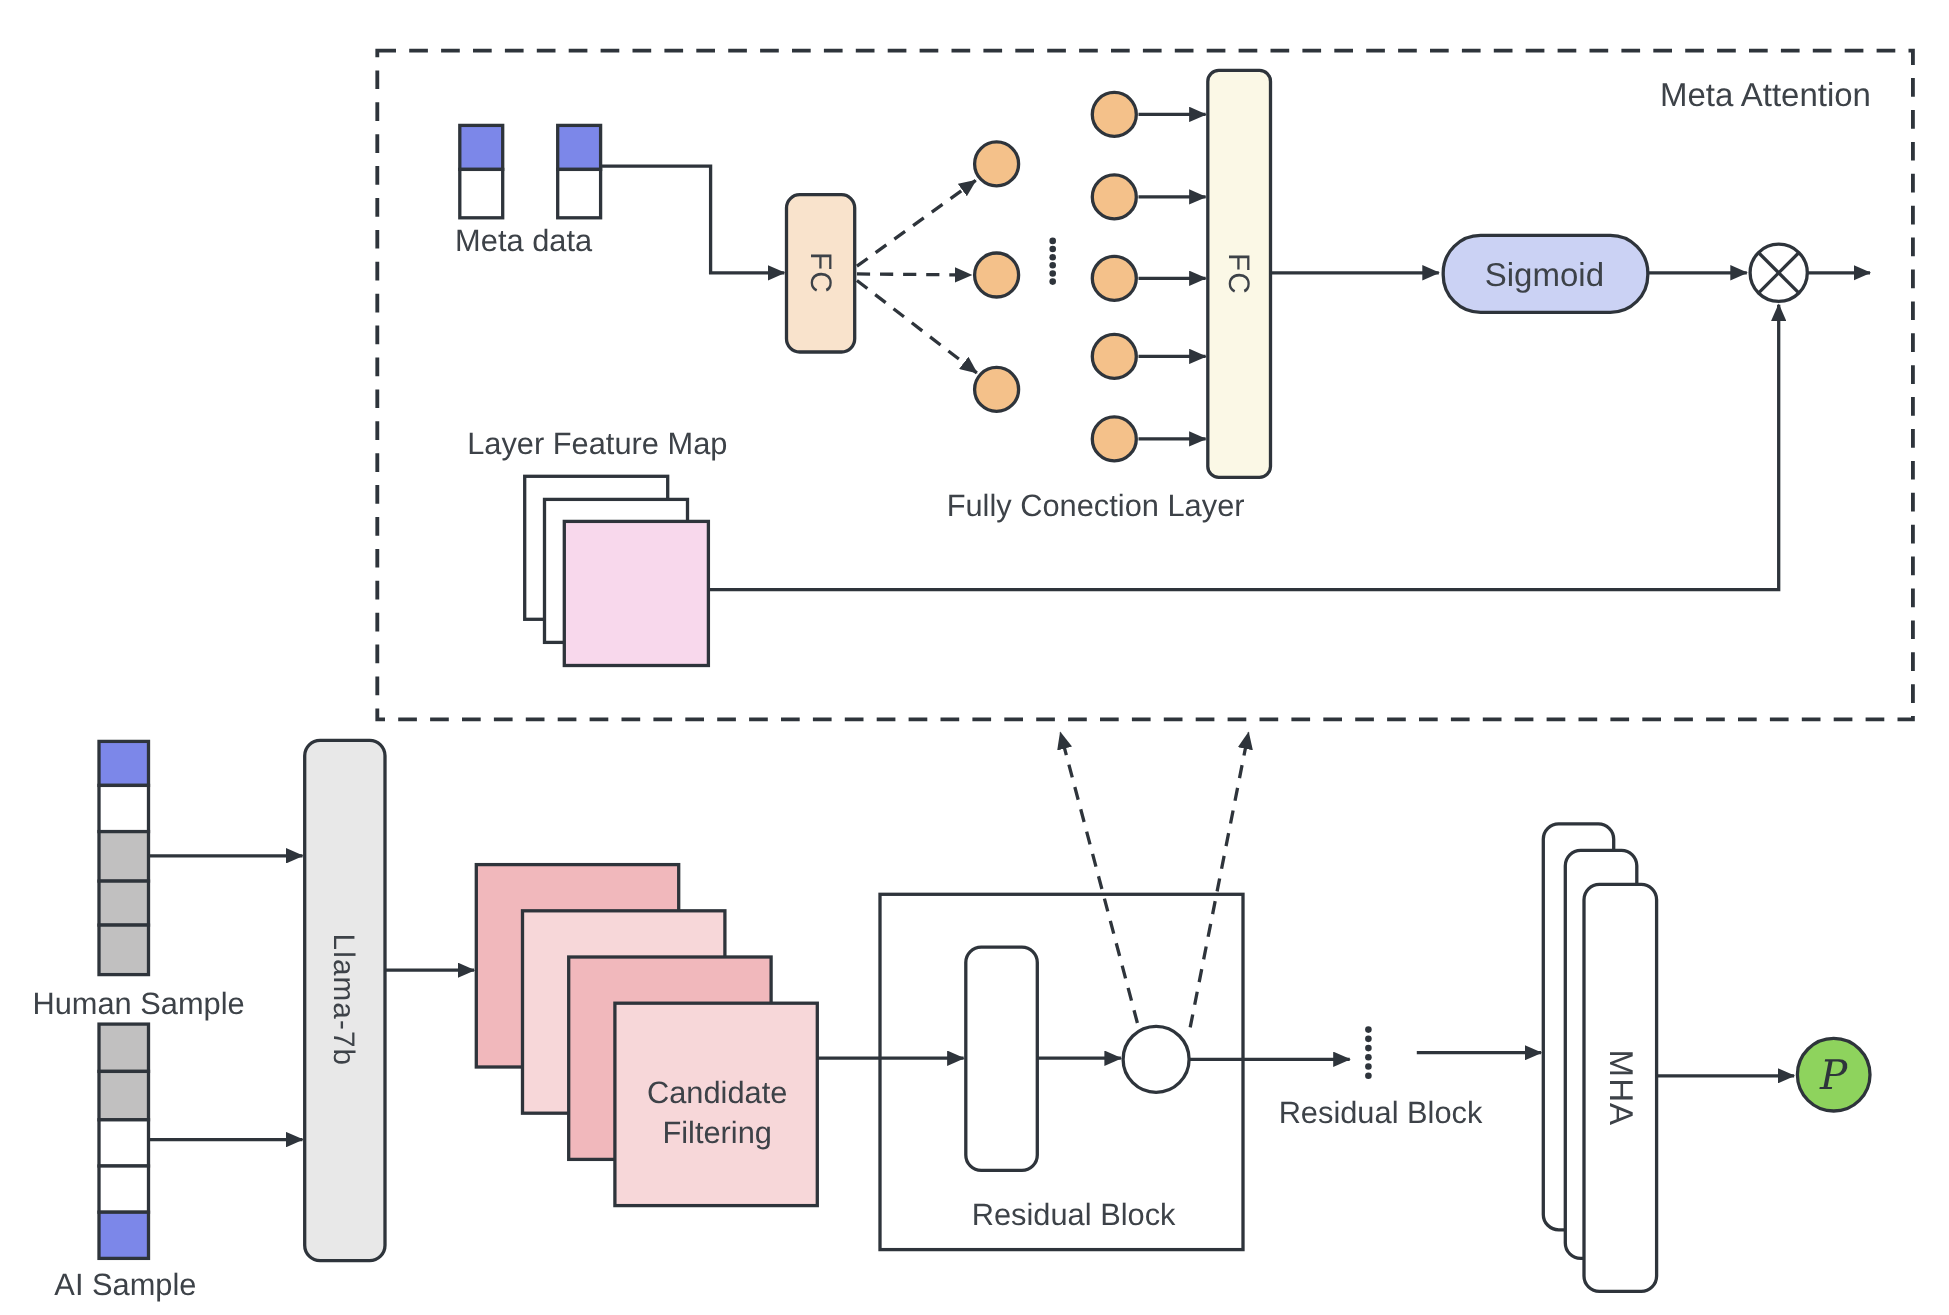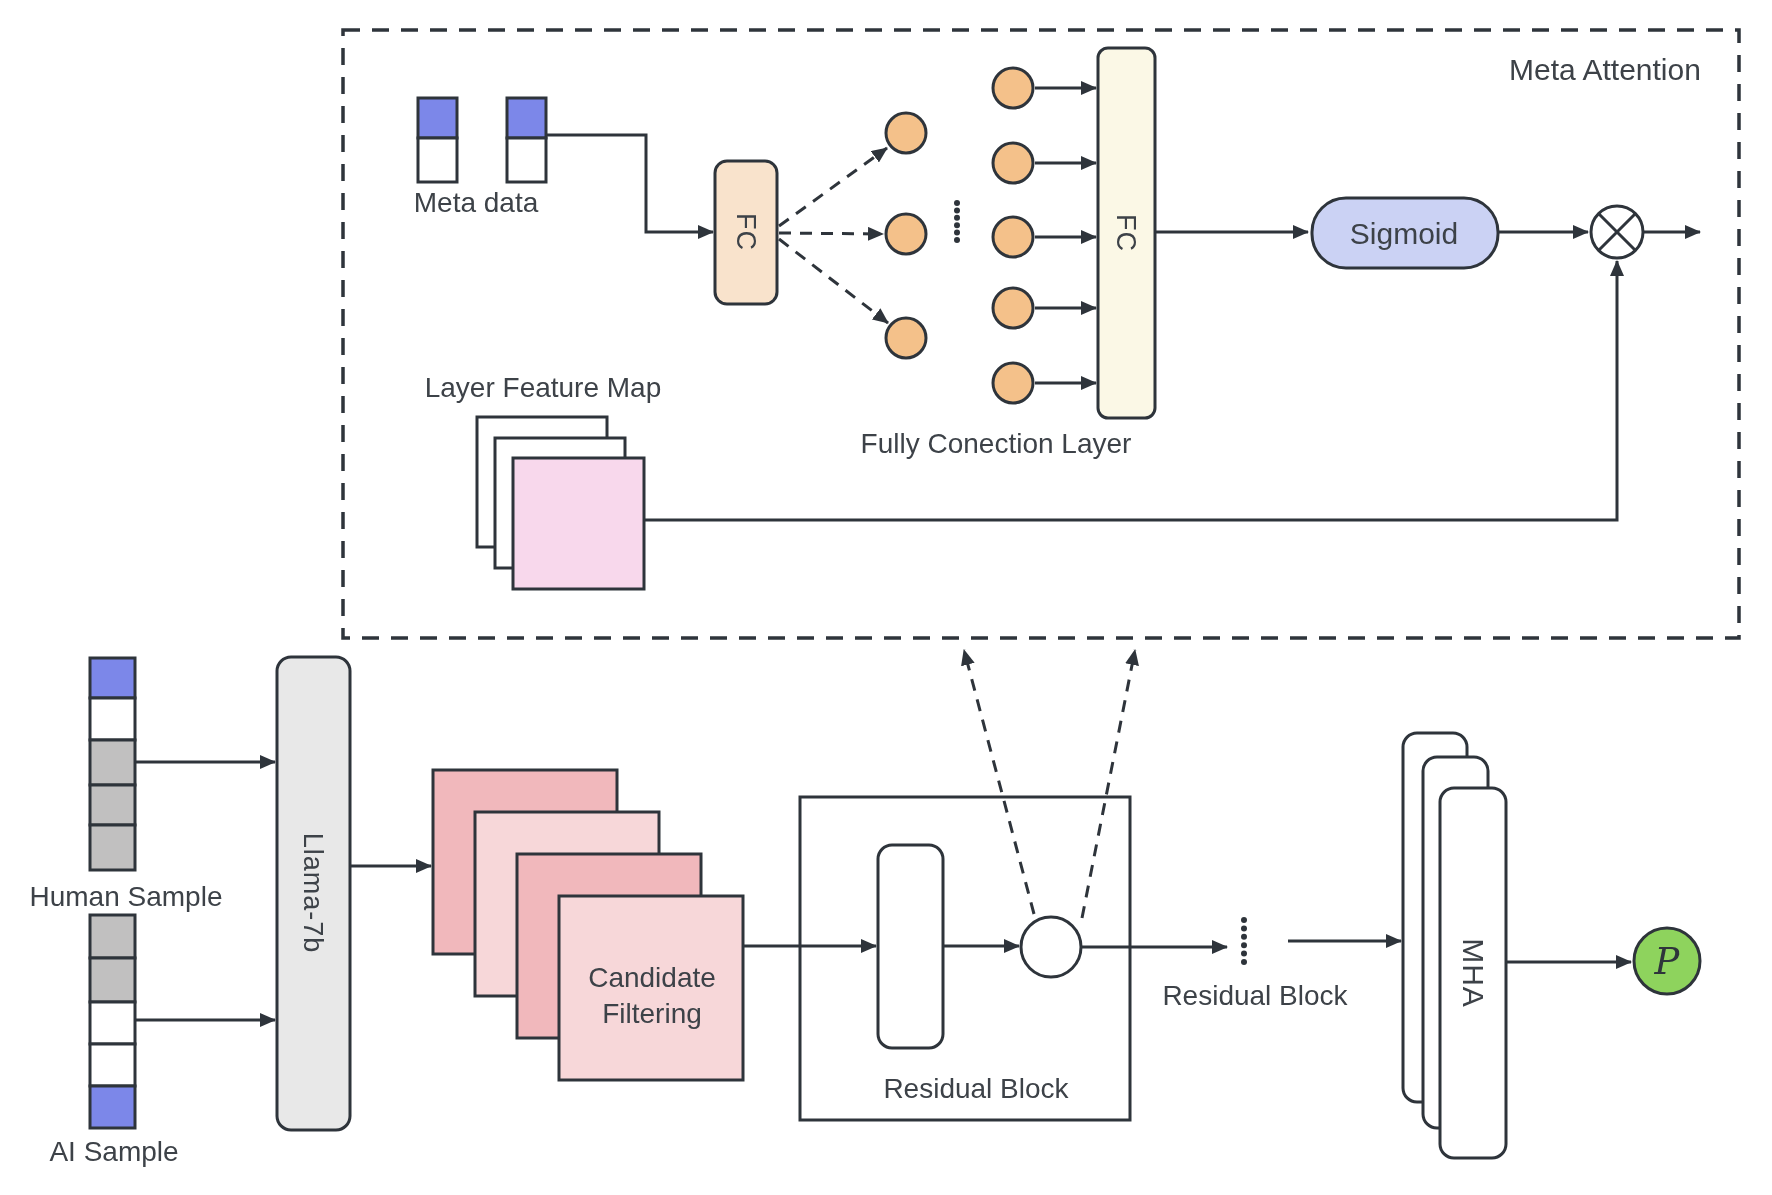--- a/index.html
+++ b/index.html
@@ -8,20 +8,21 @@
     background: #ffffff;
     width: 1772px;
     height: 1195px;
     overflow: hidden;
   }
   .stage {
     position: relative;
     width: 1772px;
     height: 1002px;
     background: #ffffff;
+    margin-top: 16px;
   }
   svg { display: block; }
   text {
     font-family: "Liberation Sans", "DejaVu Sans", sans-serif;
     fill: #3d4248;
   }
   .lbl      { font-size: 28px; }
   .lbl-lg   { font-size: 30px; }
   .rot      { font-size: 27px; letter-spacing: 1px; }
   .rot-lg   { font-size: 30px; letter-spacing: 1px; }

